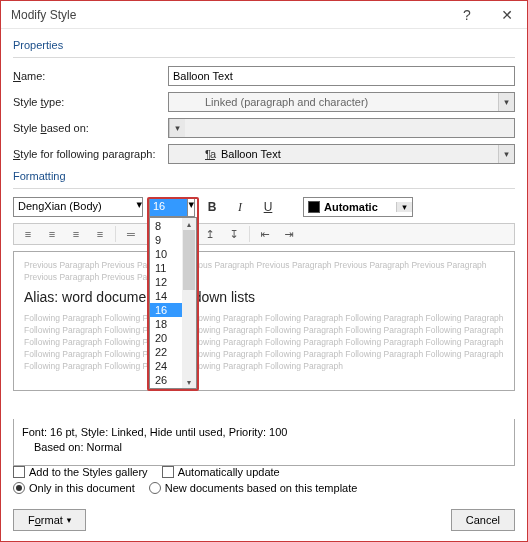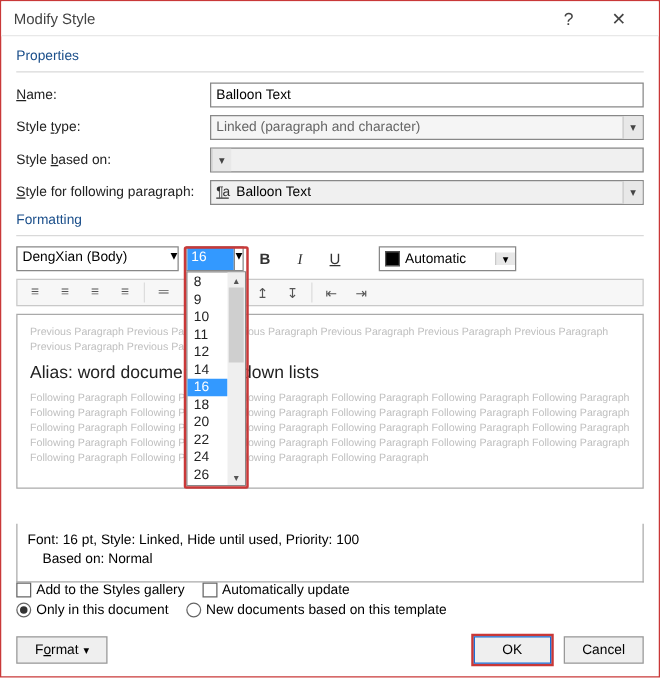--- a/index.html
+++ b/index.html
@@ -12,21 +12,21 @@
     height: 542px;
     border: 1px solid #c93838;
     position: relative;
   }
   .titlebar {
     height: 28px;
     background: #fff;
     border-bottom: 1px solid #e8e8e8;
     display: flex;
     align-items: center;
-    padding: 0 12px 0 10px;
+    padding: 0 0 0 10px;
     color: #444;
     font-size: 12px;
   }
   .titlebar .spacer { flex: 1; }
   .titlebar .tbbtn {
     width: 40px;
     height: 26px;
     display: flex;
     align-items: center;
     justify-content: center;
@@ -49,21 +49,21 @@
     background: #fff;
   }
   .combo {
     flex: 1;
     display: flex;
     border: 1px solid #888;
     height: 20px;
     background: #f0f0f0;
   }
   .combo.readonly { color: #666; background: #f5f5f5; }
-  .combo .val { flex: 1; padding: 2px 4px; display: flex; align-items: center; gap: 4px; }
+  .combo .val { flex: 1; padding: 2px 4px; display: flex; align-items: center; gap: 4px; margin-left: 32px; }
   .combo .arrow, .dropbtn {
     width: 16px;
     display: flex;
     align-items: center;
     justify-content: center;
     font-size: 9px;
     color: #444;
     border-left: 1px solid #c9c9c9;
     background: #e8e8e8;
   }
@@ -148,21 +148,21 @@
   .tbtn.ul { text-decoration: underline; }
   .colorcombo {
     width: 110px;
     display: flex;
     border: 1px solid #888;
     height: 20px;
     background: #fff;
     align-items: center;
   }
   .colorcombo .sw { width: 12px; height: 12px; border: 1px solid #555; background: #000; margin: 0 4px; }
-  .colorcombo .val { flex: 1; font-size: 11px; }
+  .colorcombo .val { flex: 1; font-size: 11px; font-weight: bold; }
   .colorcombo .arrow { width:16px; border-left:1px solid #c9c9c9; background:#e8e8e8; display:flex;align-items:center;justify-content:center; font-size:9px; }
 
   .paragraph-toolbar {
     height: 22px;
     border: 1px solid #c9c9c9;
     background: #f7f7f7;
     display: flex;
     align-items: center;
     padding: 0 2px;
     gap: 0;
@@ -391,15 +391,14 @@
   </div>
 
 </div>
 
 <div class="footer">
   <div class="btn format">
     <span>F<u>o</u>rmat</span>
       <span style="font-size:9px">▾</span>
   </div>
   <div class="spacer"></div>
-  <div class="btn ok">OK</div>
   <div class="btn">Cancel</div>
 </div>
 
 </body></html>

